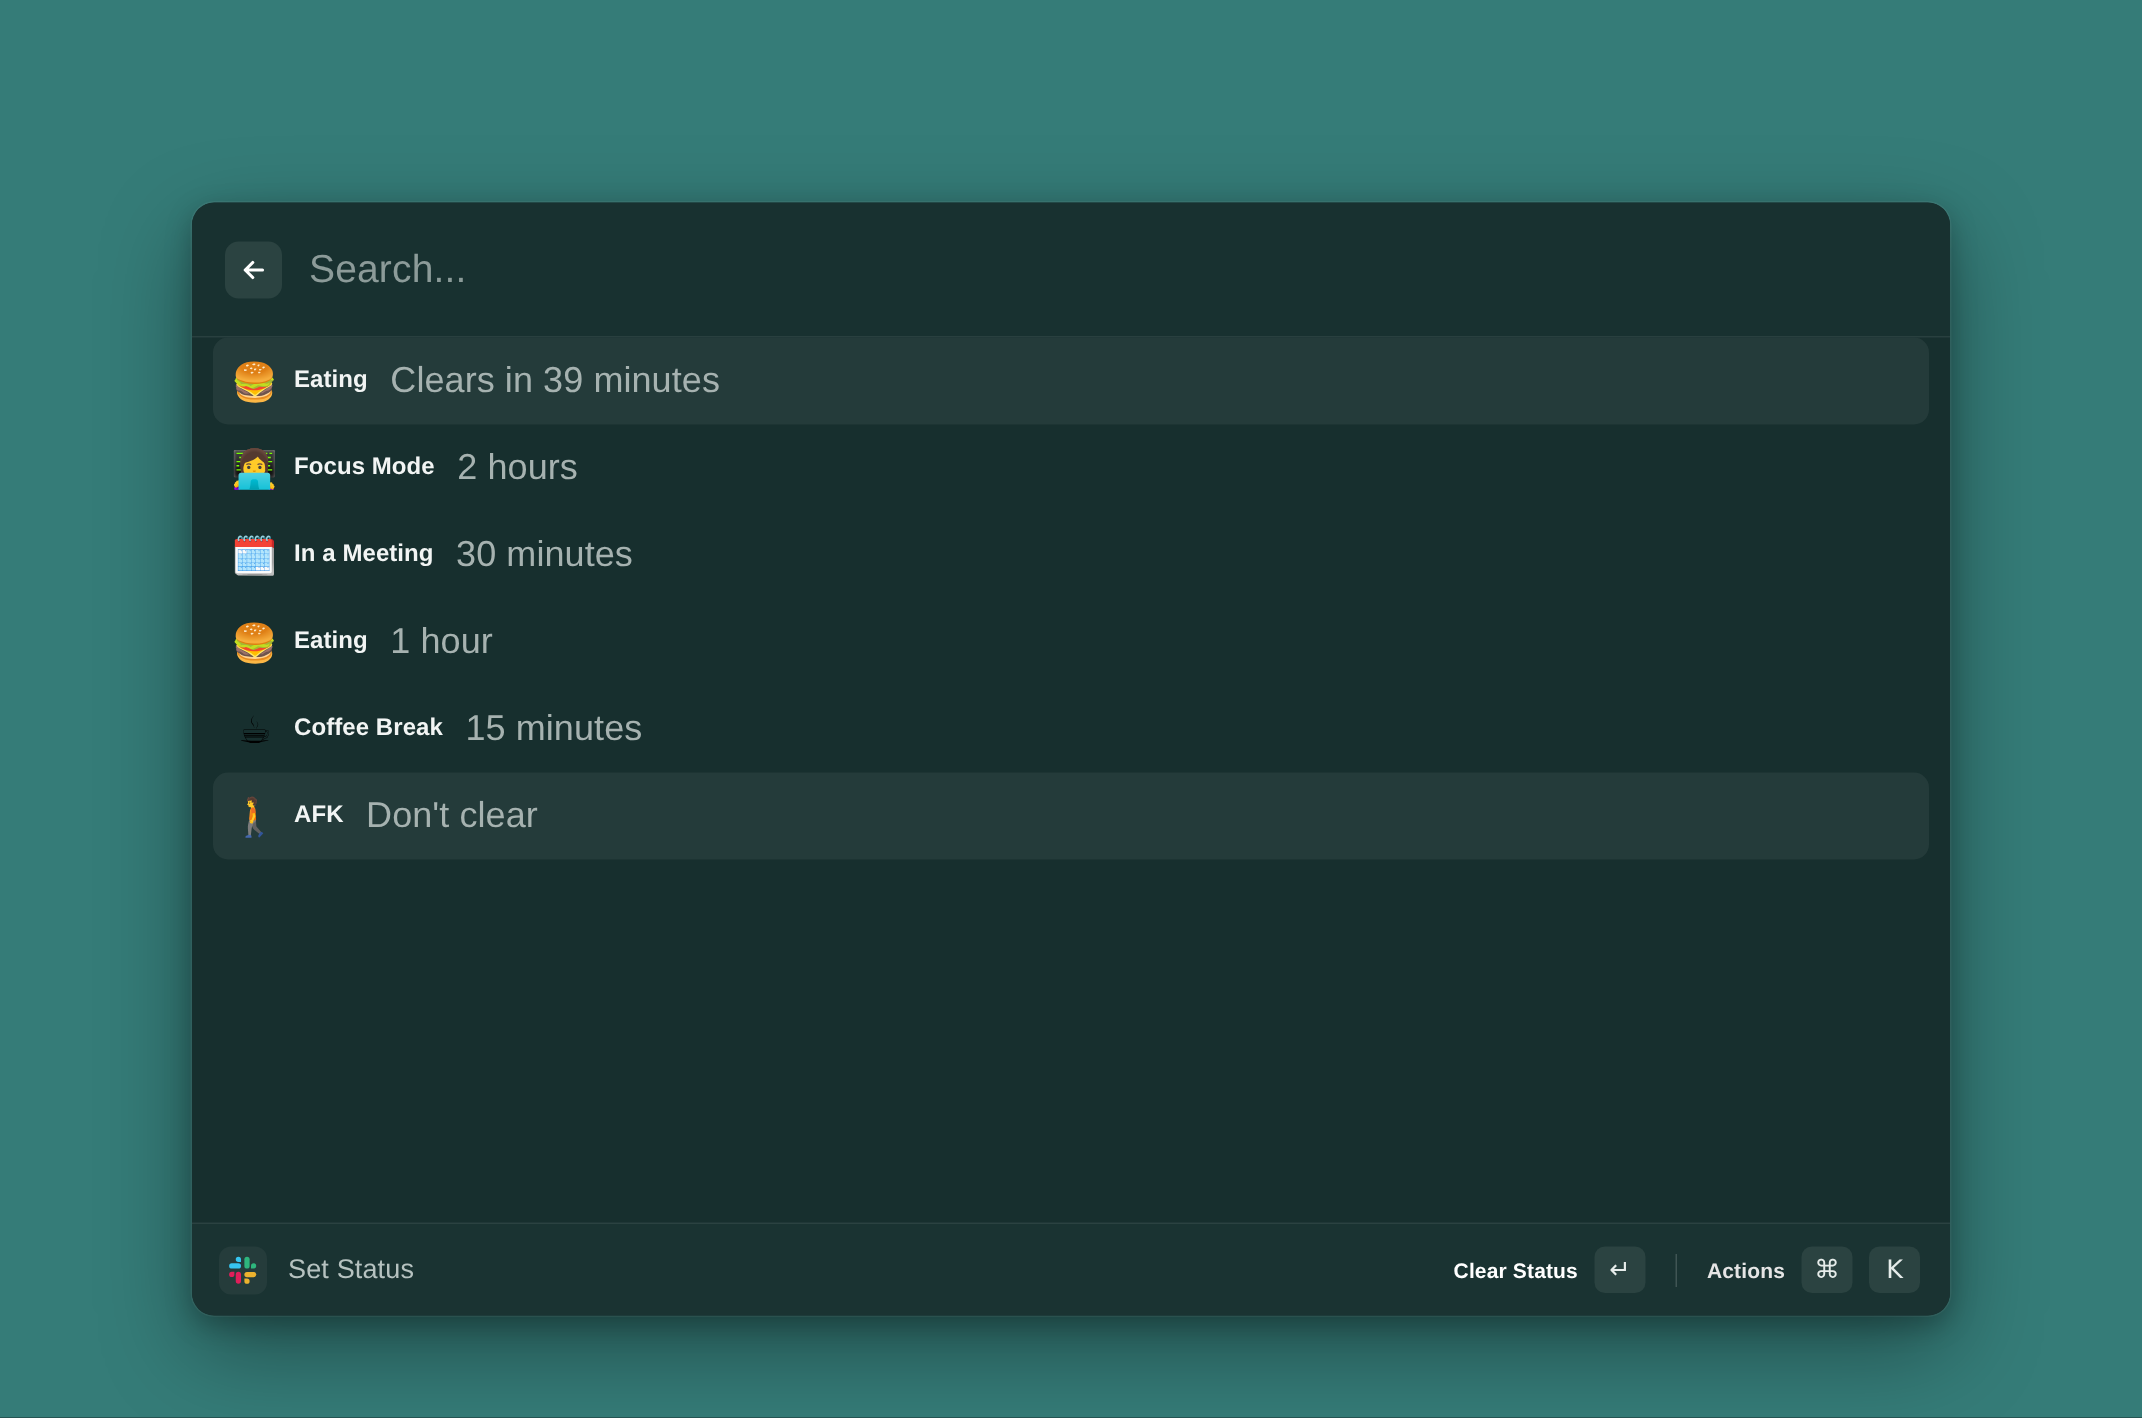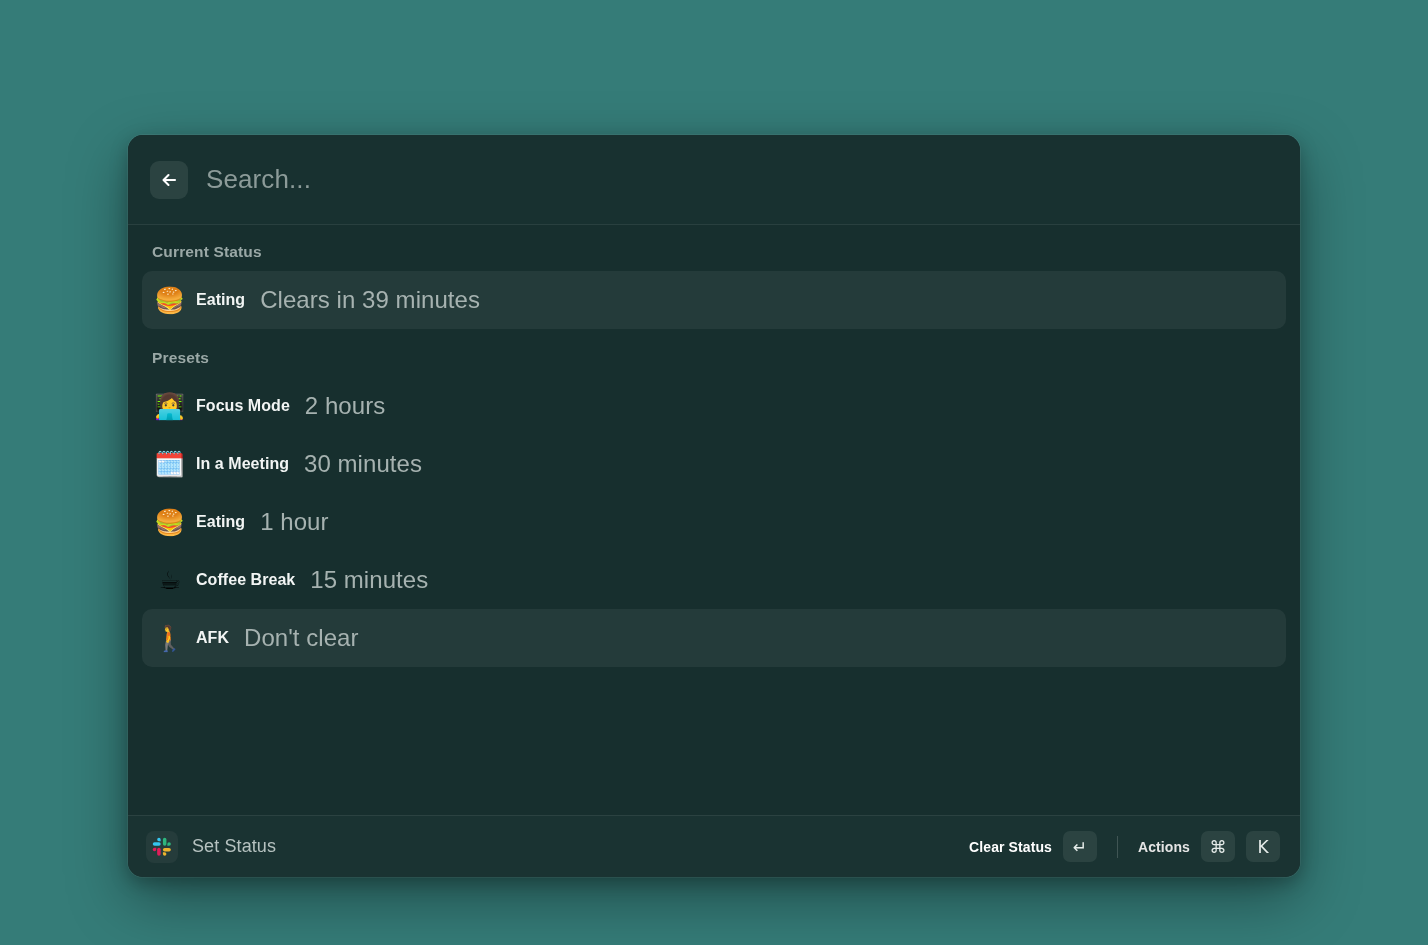--- a/index.html
+++ b/index.html
@@ -219,27 +219,25 @@
       <span>
         <svg width="20" height="20" viewBox="0 0 20 20" fill="none">
           <path d="M16 10H4.5M4.5 10L9.5 5M4.5 10L9.5 15" stroke="#ffffff" stroke-width="2.1" stroke-linecap="round" stroke-linejoin="round"></path>
         </svg>
       </span>
     </button>
     <input class="search-input" type="text" placeholder="Search..." style="">
   </div>
 
   <div class="list-body" id="results-list">
-      <div class="section-label">Current Status</div>
       <div class="row selected">
         <span class="row-emoji">🍔</span>
         <span class="row-title">Eating</span>
         <span class="row-sub">Clears in 39 minutes</span>
       </div>
-      <div class="section-label presets">Presets</div>
       <div class="row">
         <span class="row-emoji">👩‍💻</span>
         <span class="row-title">Focus Mode</span>
         <span class="row-sub">2 hours</span>
       </div>
       <div class="row">
         <span class="row-emoji">🗓️</span>
         <span class="row-title">In a Meeting</span>
         <span class="row-sub">30 minutes</span>
       </div>

